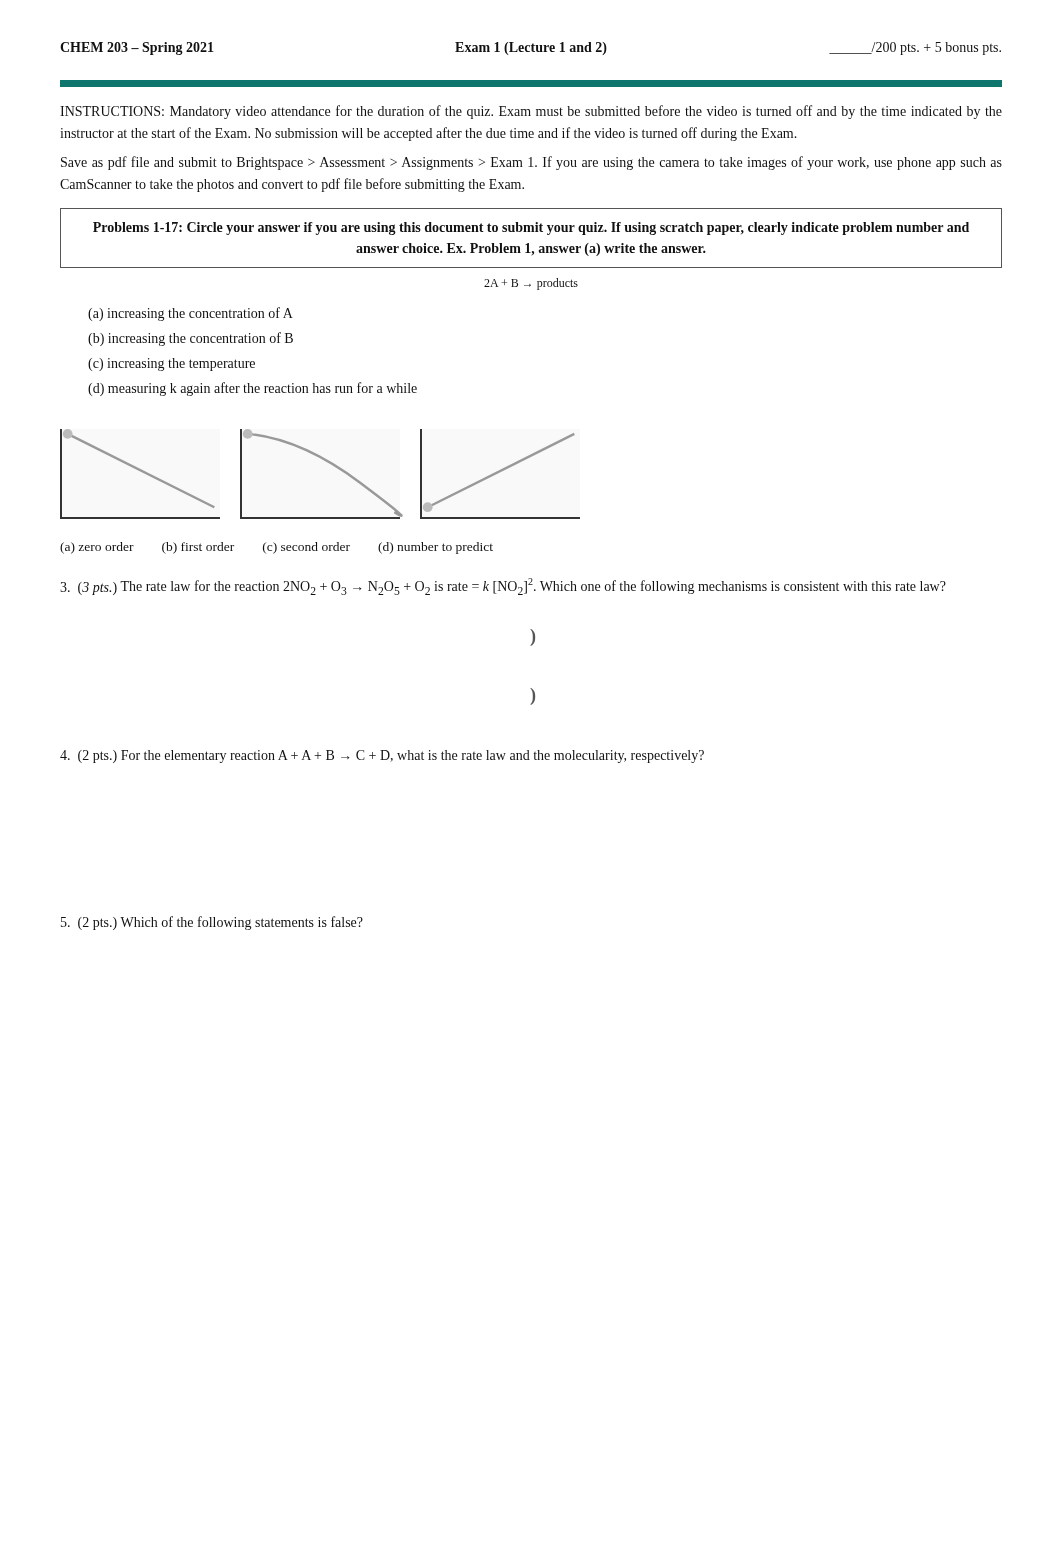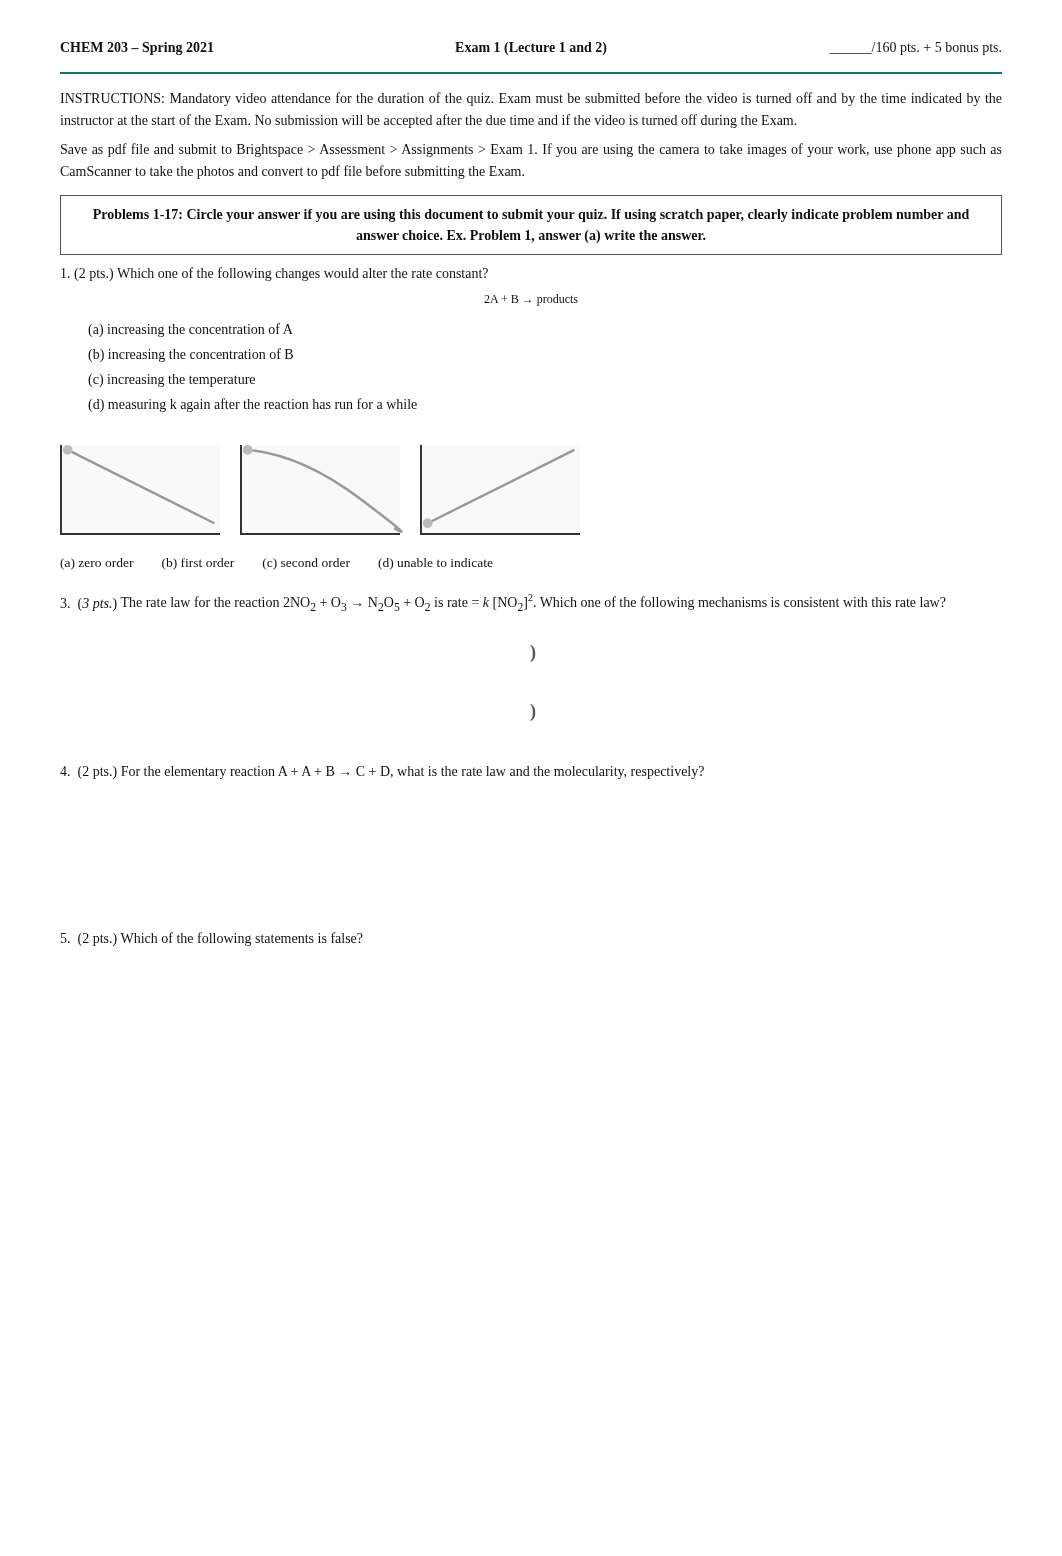--- a/index.html
+++ b/index.html
@@ -9,22 +9,22 @@
       background: #fff;
       color: #111;
       width: 1062px;
       min-height: 1556px;
       padding: 40px 60px;
     }
     .header {
       display: flex;
       justify-content: space-between;
       align-items: center;
-      padding-bottom: 16px;
-      border-bottom: 2px solid #0f766e;
+      padding-bottom: 24px;
+      border-bottom: 7px solid #0f766e;
       margin-bottom: 14px;
     }
     .header-left, .header-center, .header-right {
       flex: 1;
     }
     .header-center {
       text-align: center;
       font-weight: bold;
     }
     .header-right {
@@ -137,36 +137,31 @@
     sup {
       font-size: 10px;
     }
   </style>
 </head>
 <body>
 
 <div class="header">
   <div class="header-left">CHEM 203 – Spring 2021</div>
   <div class="header-center">Exam 1 (Lecture 1 and 2)</div>
-  <div class="header-right">______/160 pts. + 5 bonus pts.</div>
+  <div class="header-right">______/200 pts. + 5 bonus pts.</div>
 </div>
 
 <div class="instructions">
   <p>INSTRUCTIONS: Mandatory video attendance for the duration of the quiz. Exam must be submitted before the video is turned off and by the time indicated by the instructor at the start of the Exam. No submission will be accepted after the due time and if the video is turned off during the Exam.</p>
   <p>Save as pdf file and submit to Brightspace &gt; Assessment &gt; Assignments &gt; Exam 1. If you are using the camera to take images of your work, use phone app such as CamScanner to take the photos and convert to pdf file before submitting the Exam.</p>
 </div>
 
 <div class="bold-instructions">Problems 1-17: Circle your answer if you are using this document to submit your quiz. If using scratch paper, clearly indicate problem number and answer choice. Ex. Problem 1, answer (a) write the answer.</div>
 
 <div class="question">
-  <div class="question-header">
-    <span>1.</span>
-    <span>(2 pts.)</span>
-    <span>Which one of the following changes would alter the rate constant?</span>
-  </div>
   <div class="reaction-line">2A + B → products</div>
   <div class="answer-choice">(a) increasing the concentration of A</div>
   <div class="answer-choice">(b) increasing the concentration of B</div>
   <div class="answer-choice">(c) increasing the temperature</div>
   <div class="answer-choice">(d) measuring k again after the reaction has run for a while</div>
 </div>
 
 <div class="question">
 
   <div class="graphs-row">
@@ -196,21 +191,21 @@
           <circle cx="5" cy="80" r="5" fill="#bbb"></circle>
         </svg>
       </div>
     </div>
   </div>
 
   <div class="answer-row">
     <span>(a) zero order</span>
     <span>(b) first order</span>
     <span>(c) second order</span>
-    <span>(d) unable to indicate</span>
+    <span>(d) number to predict</span>
   </div>
 </div>
 
 <div class="question">
   <div class="question-header">
     <span>3.</span>&nbsp;
     <span>(<em>3 pts.</em>)</span>
     <span>
       The rate law for the reaction 2NO<sub>2</sub> + O<sub>3</sub> → N<sub>2</sub>O<sub>5</sub> + O<sub>2</sub> is rate = <em>k</em> [NO<sub>2</sub>]<sup>2</sup>. Which one of the following mechanisms is consistent with this rate law?
     </span>

